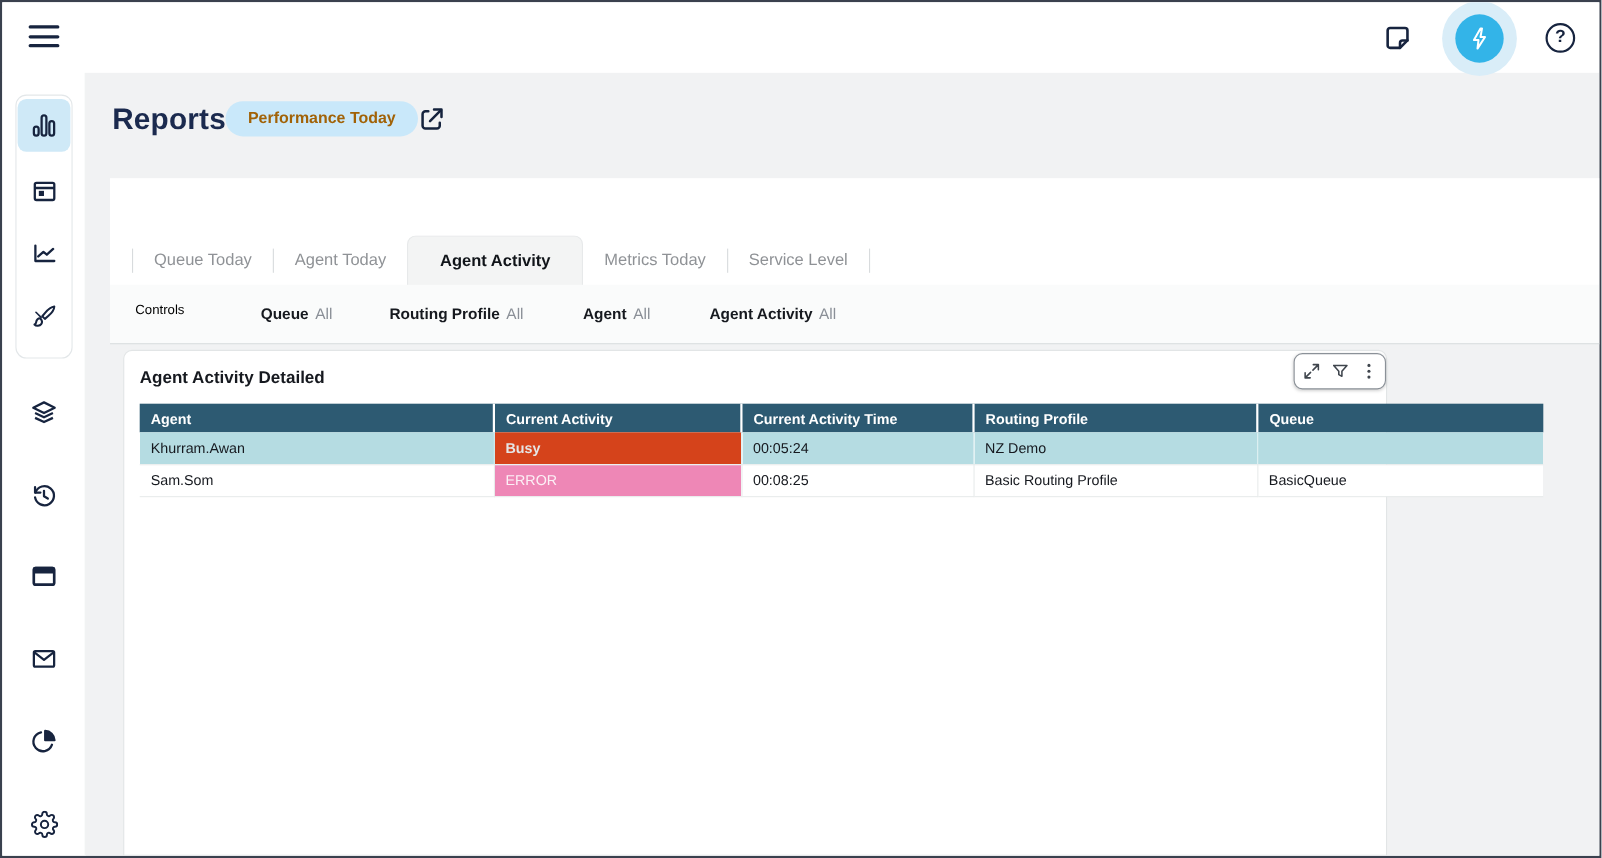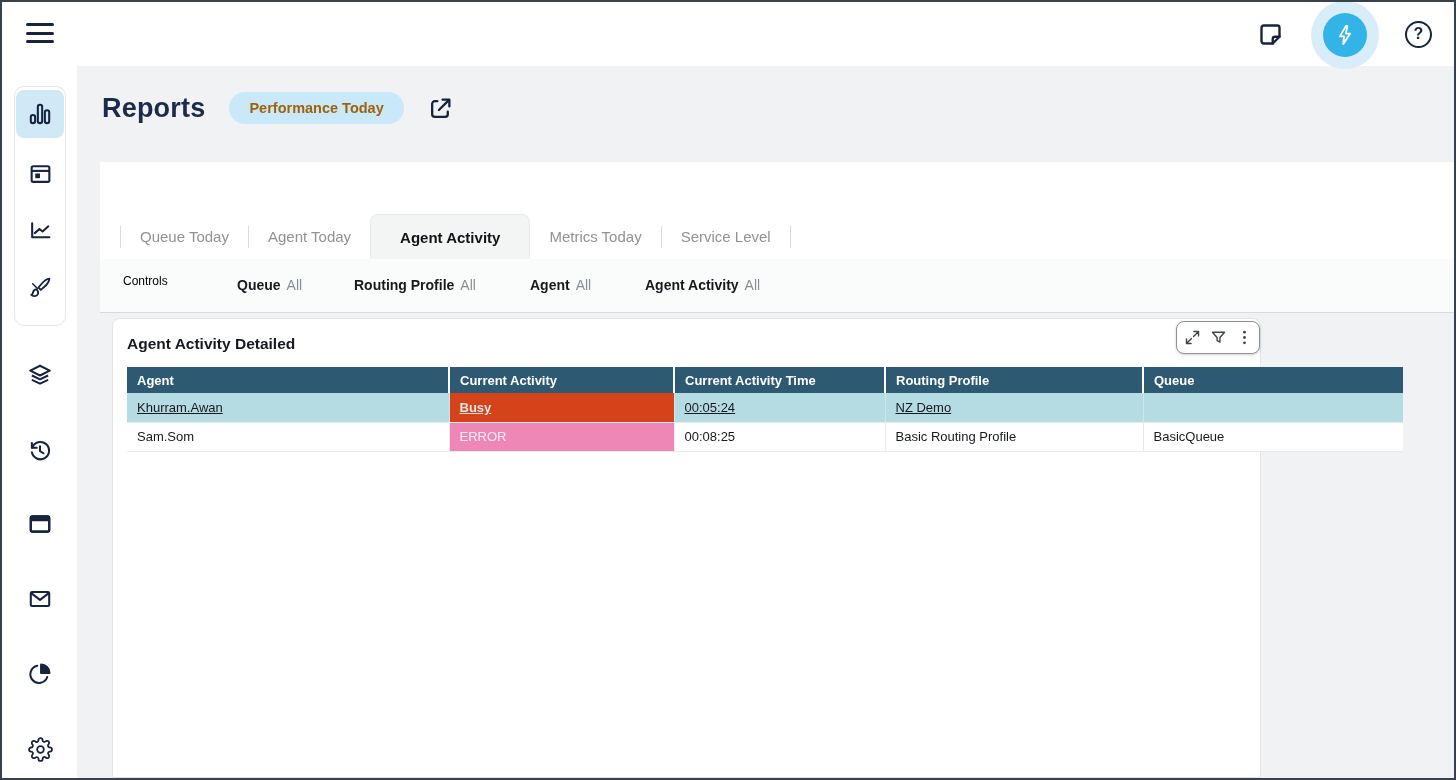--- a/index.html
+++ b/index.html
@@ -26,21 +26,21 @@
              border-right:1px solid #eef0f1; z-index:4; }
   .side-group { position:absolute; left:12px; top:20px; width:52px; height:240px;
                 border:1px solid #e3e7e9; border-radius:10px; }
   .side-icon { position:absolute; left:14px; width:48px; height:48px; border-radius:8px;
                display:flex; align-items:center; justify-content:center; cursor:pointer; }
   .side-icon.active { background:#cfe9f7; }
   .side-icon svg { stroke:#17243f; }
 
   
   .main { position:absolute; left:76px; top:64px; right:0; bottom:0; background:#f1f2f3; }
-  .page-header { position:absolute; left:24px; top:26px; display:flex; align-items:center; gap:24px; }
+  .page-header { position:absolute; left:24px; top:26px; display:flex; align-items:center; }
   .page-title { font-size:27px; font-weight:800; color:#1b2a4e; letter-spacing:.2px; }
   .badge { background:#c9e8fa; color:#a16207; font-size:14.5px; font-weight:700;
            padding:8px 20px; border-radius:16px; cursor:pointer; }
   .ext-link { cursor:pointer; display:flex; align-items:center; }
 
   .white-band { position:absolute; left:22px; top:96px; right:0; height:97px; background:#fff; }
   .tabs { position:absolute; left:20px; bottom:0; height:45px; display:flex; align-items:flex-end;text-align:right; }
   .tab { height:45px; display:flex; align-items:center; padding:0 19px; font-size:15px;
          color:#8f9296; cursor:pointer; white-space:nowrap; }
   .tab.active { background:#f3f4f4; border:1px solid #e7e9ea; border-bottom:none;
@@ -64,21 +64,21 @@
   .tool-icon { display:flex; align-items:center; justify-content:center; width:22px; height:22px; cursor:pointer; }
 
   table.grid { position:absolute; left:14px; top:48px; border-collapse:collapse; table-layout:fixed; width:1276px; }
   table.grid th { background:#2d5a72; color:#fff; font-size:13px; font-weight:700; text-align:left;
                   padding:5px 10px; height:26px; border-right:2px solid #fff; }
   table.grid th:last-child { border-right:none; }
   table.grid td { font-size:13px; color:#16191f; padding:6px 10px; height:29px;
                   border-bottom:1px solid #e8ebeb; border-right:1px solid #e8ebeb; background:#fff;
                   overflow:hidden; white-space:nowrap; }
   table.grid td:last-child { border-right:none; }
-  tr.hl td { background:#b5dce2; border-right-color:#cde8ec;text-decoration:underline; }
+  tr.hl td { background:#b5dce2; border-right-color:#cde8ec; }
   td.activity-busy { font-weight:700; }
   td.activity-error { font-weight:400; }
 </style>
 </head>
 <body>
 
 <div class="app">
 
   <div class="topbar">
     <div class="hamburger">

